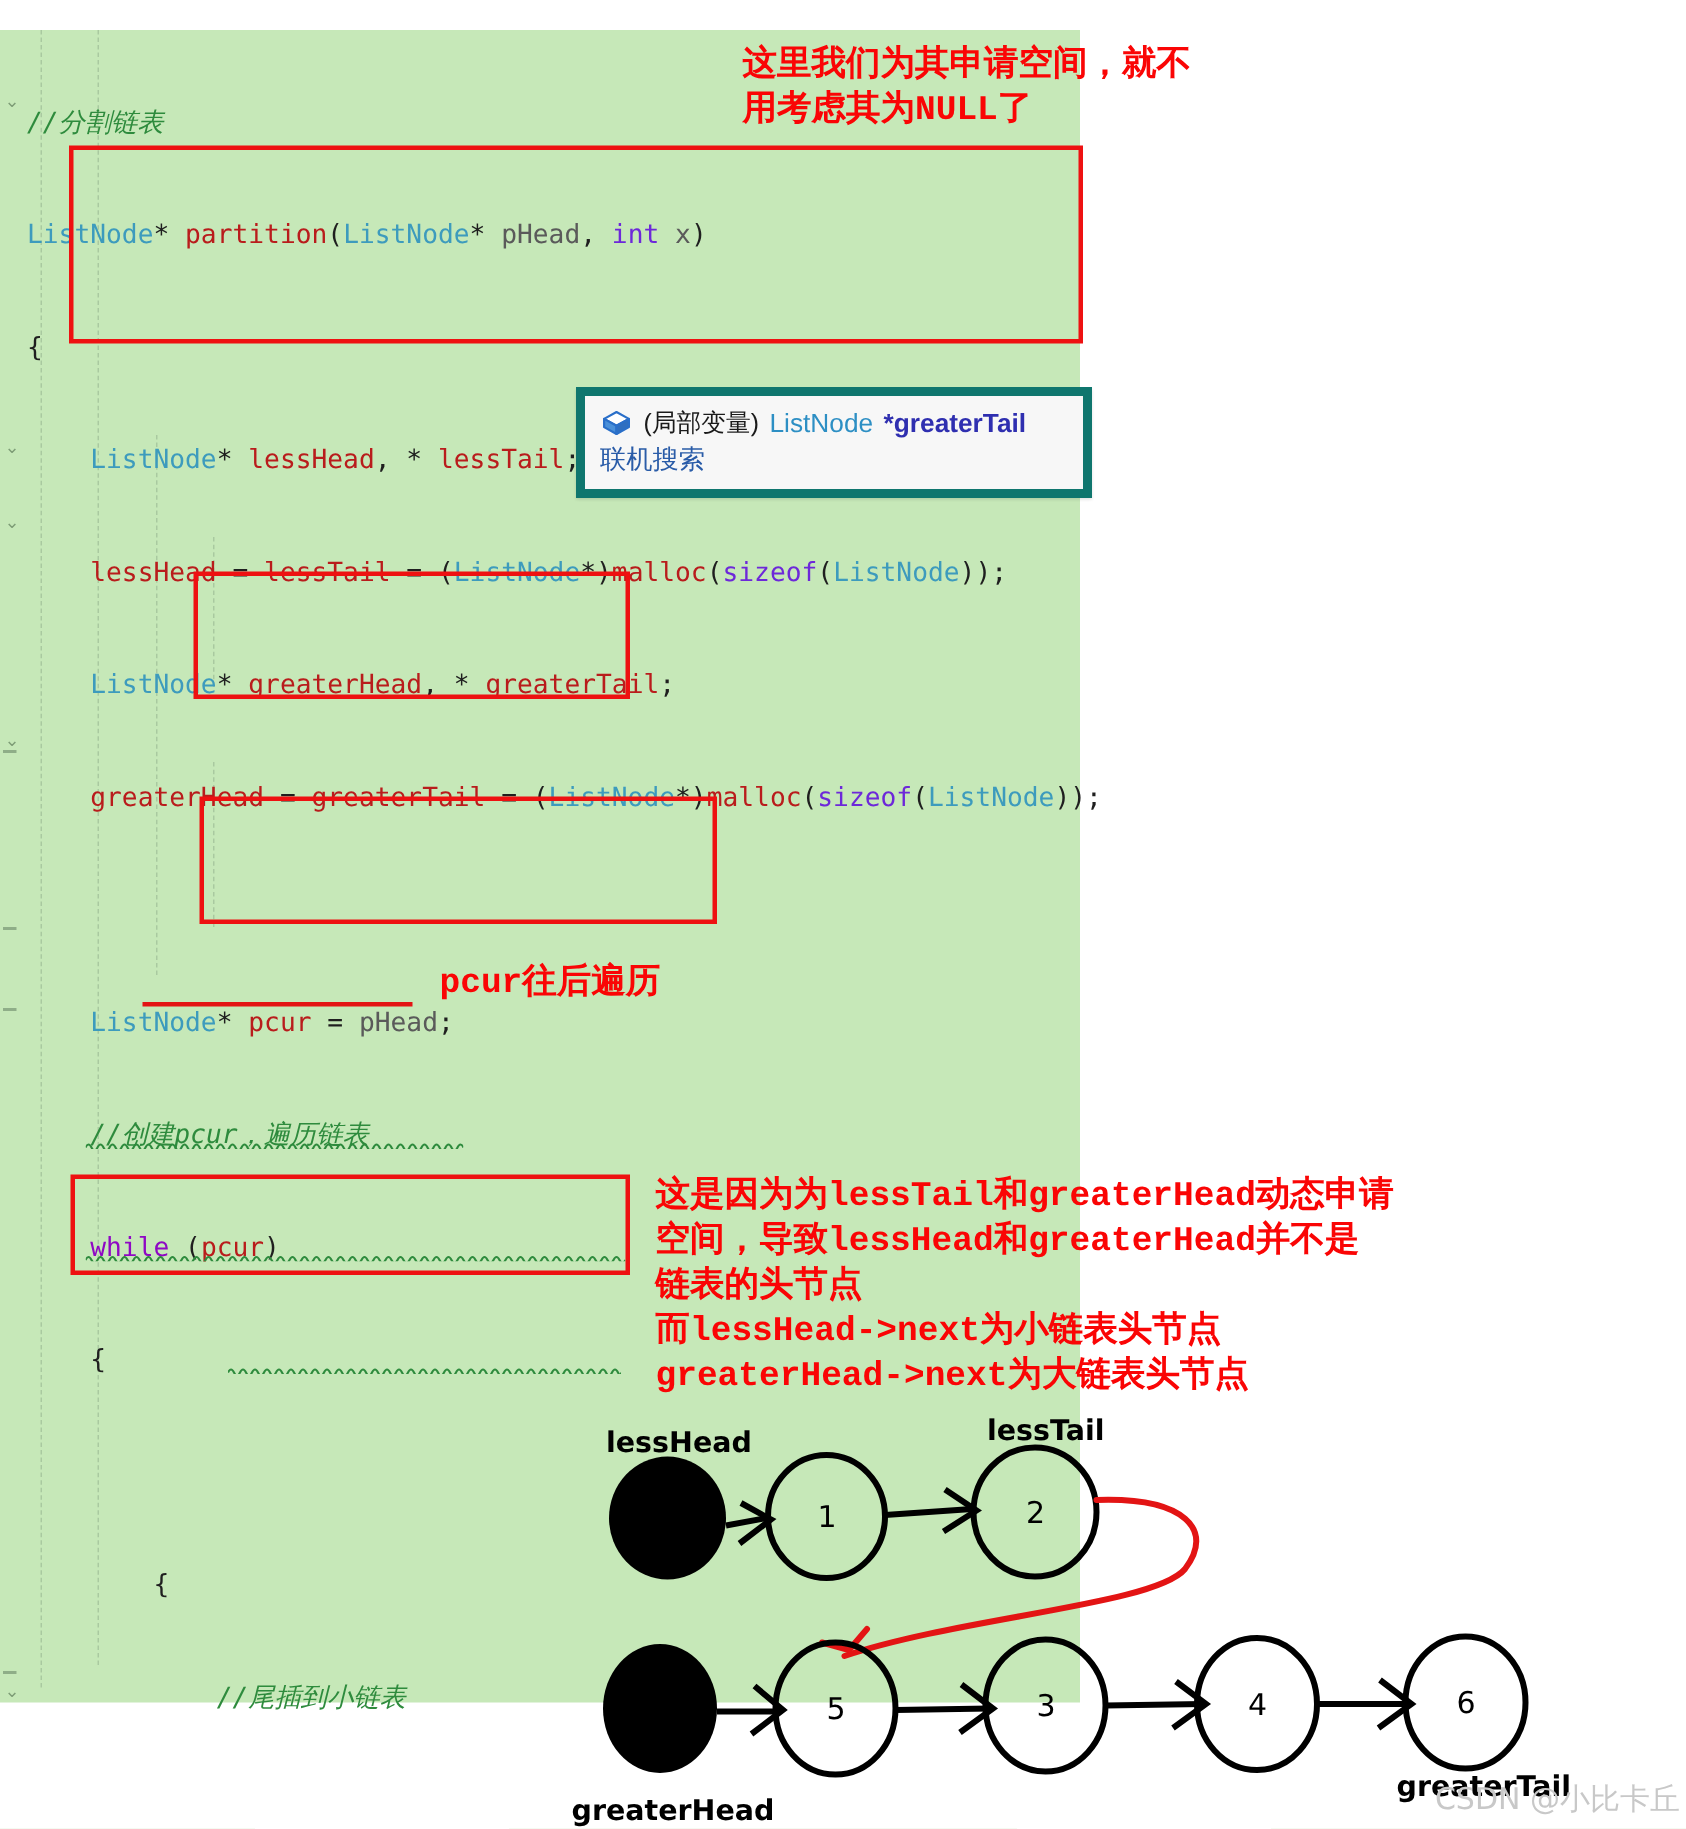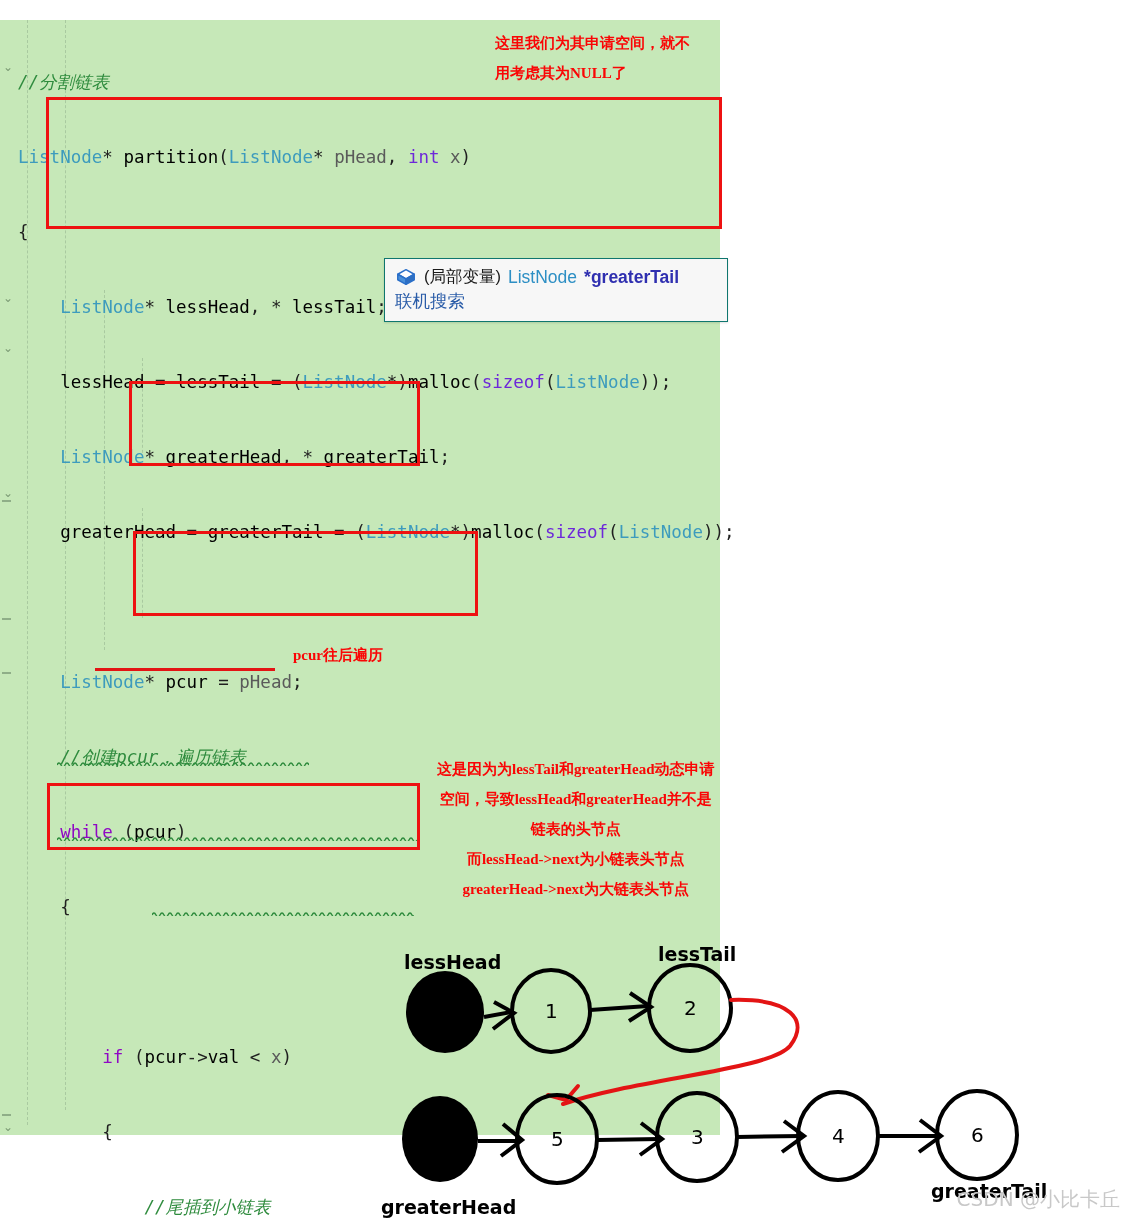--- a/index.html
+++ b/index.html
@@ -38,21 +38,21 @@
   .ln {
     position: relative;
     height: 25px;
     padding-left: 18px;
   }
   
   .cmt   { color: #2e8b3d; font-style: italic; }
   .typ   { color: #3d9bbd; }
   .kw    { color: #6d28d9; }
   .kwp   { color: #8f08c4; }
-  .var   { color: #000000; text-align: right; }
+  .var   { color: #b91c1c; text-align: right; }
   .vard  { color: #5a5a5a; }
   .punc  { color: #1f1f1f; }
 
   
   .guide {
     position: absolute;
     width: 0; top: 20px;
     border-left: 1px dashed #a9c9a0;
   }
 
@@ -92,33 +92,33 @@
     height: 5px;
     overflow: hidden;
   }
   .squig svg { display: block; }
 
   
   .note {
     position: absolute;
     color: #fa0505;
     font-weight: bold;
-    font-family: Liberation Serif, serif;
-    font-size: 15px;
+    font-family: Liberation Mono, monospace;
+    font-size: 23px;
     line-height: 30px;
     white-space: pre;
   }
 
   
   .tooltip {
     position: absolute;
     left: 384px; top: 258px;
     width: 344px;
     background: #f7f7f7;
-    border: 1px solid #0f766e;
+    border: 6px solid #0f766e;
     padding: 7px 10px 8px 10px;
     font-family: "Liberation Sans", sans-serif;
     box-shadow: 0 1px 2px rgba(0,0,0,0.12);
   }
   .tt-row1 {
     display: flex;
     align-items: center;
     gap: 7px;
     font-size: 17.5px;
     white-space: nowrap;
@@ -195,21 +195,20 @@
     <div class="ln"><span class="punc">    </span><span class="typ">ListNode</span><span class="punc">* </span><span class="var">lessHead</span><span class="punc">, * </span><span class="var">lessTail</span><span class="punc">;</span></div>
     <div class="ln"><span class="punc">    </span><span class="var">lessHead</span><span class="punc"> = </span><span class="var">lessTail</span><span class="punc"> = (</span><span class="typ">ListNode</span><span class="punc">*)</span><span class="var">malloc</span><span class="punc">(</span><span class="kw">sizeof</span><span class="punc">(</span><span class="typ">ListNode</span><span class="punc">));</span></div>
     <div class="ln"><span class="punc">    </span><span class="typ">ListNode</span><span class="punc">* </span><span class="var">greaterHead</span><span class="punc">, * </span><span class="var">greaterTail</span><span class="punc">;</span></div>
     <div class="ln"><span class="punc">    </span><span class="var">greaterHead</span><span class="punc"> = </span><span class="var">greaterTail</span><span class="punc"> = (</span><span class="typ">ListNode</span><span class="punc">*)</span><span class="var">malloc</span><span class="punc">(</span><span class="kw">sizeof</span><span class="punc">(</span><span class="typ">ListNode</span><span class="punc">));</span></div>
     <div class="ln"></div>
     <div class="ln"><span class="punc">    </span><span class="typ">ListNode</span><span class="punc">* </span><span class="var">pcur</span><span class="punc"> = </span><span class="vard">pHead</span><span class="punc">;</span></div>
     <div class="ln"><span class="cmt">    //创建pcur，遍历链表</span></div>
     <div class="ln"><span class="punc">    </span><span class="kwp">while</span><span class="punc"> (</span><span class="var">pcur</span><span class="punc">)</span></div>
     <div class="ln"><span class="punc">    {</span></div>
     <div class="ln"></div>
-    <div class="ln"><span class="punc">        </span><span class="kwp">if</span><span class="punc"> (</span><span class="var">pcur</span><span class="punc">-&gt;</span><span class="var">val</span><span class="punc"> &lt; </span><span class="vard">x</span><span class="punc">)</span></div>
     <div class="ln"><span class="punc">        {</span></div>
     <div class="ln"><span class="punc">            </span><span class="cmt">//尾插到小链表</span></div>
     
     
     
     
     
     
     
     
@@ -274,21 +273,21 @@
     </div>
     <div class="tt-link">联机搜索</div>
   </div>
 
   <div class="note" style="left:495px; top:28px;"><span>这里我们为其申请空间，就不</span>
 <span>用考虑其为NULL了</span></div>
 
 
   <div class="note" style="left:293px; top:640px;text-align:right;"><span>pcur往后遍历</span></div>
 
-  <div class="note" style="left:437px; top:754px;text-align:center;"><span>这是因为为lessTail和greaterHead动态申请</span>
+  <div class="note" style="left:437px; top:782px;"><span>这是因为为lessTail和greaterHead动态申请</span>
 <span>空间，导致lessHead和greaterHead并不是</span>
 <span>链表的头节点</span>
 <span>而lessHead-&gt;next为小链表头节点</span>
 <span>greaterHead-&gt;next为大链表头节点</span></div>
 
   <svg class="diagram" viewBox="0 0 1124 1219" width="1124" height="1219">
 
     <ellipse cx="445" cy="1012" rx="39" ry="41" fill="#000000"></ellipse>
     <ellipse cx="551" cy="1011" rx="39" ry="41" fill="none" stroke="#000000" stroke-width="4"></ellipse>
     <ellipse cx="690" cy="1008" rx="41" ry="43" fill="none" stroke="#000000" stroke-width="4"></ellipse>

